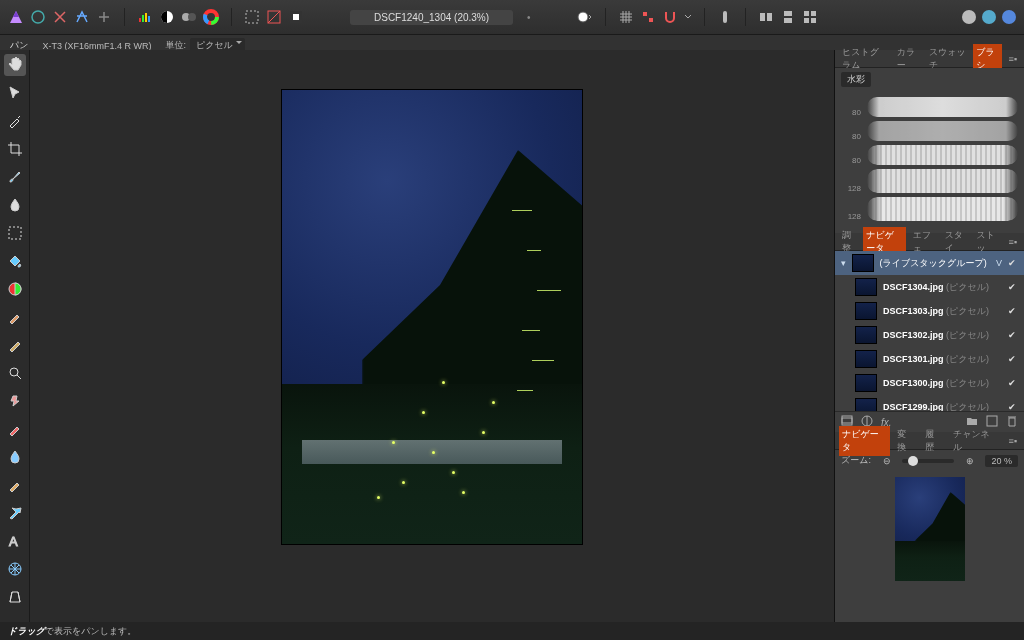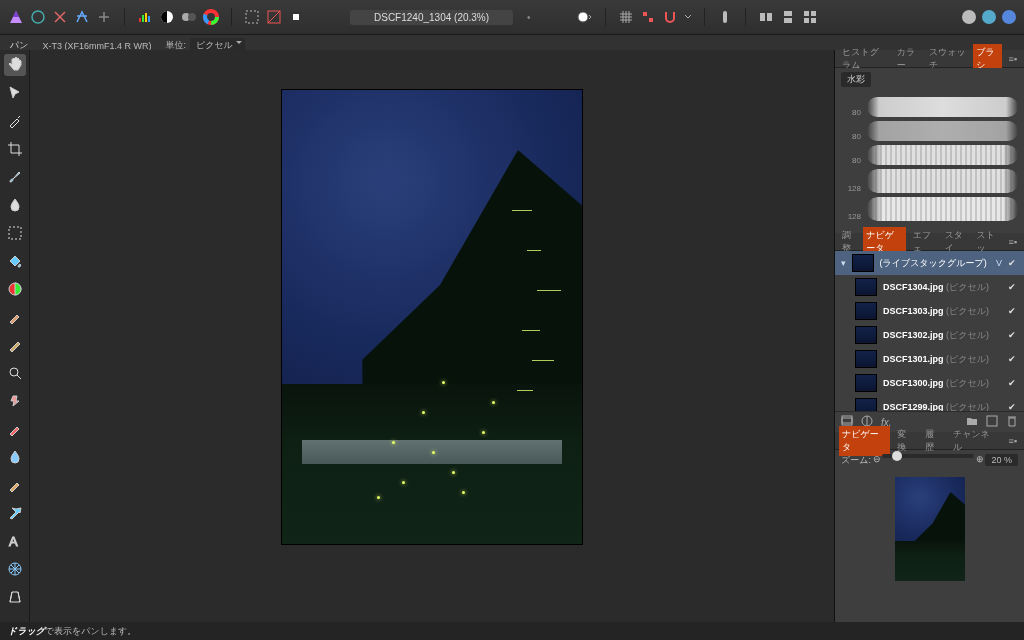--- a/index.html
+++ b/index.html
@@ -66,21 +66,21 @@
   .layer{display:flex;align-items:center;gap:6px;padding:3px 6px;font-size:9px;color:#ddd;}
   .layer .thumb{width:22px;height:18px;background:linear-gradient(#13224a,#0a1530);border:1px solid #000;}
   .layer .chk{width:10px;height:10px;color:#ddd;}
   .layer .meta{color:#888;}
   .layer.group{background:var(--row-sel);color:#fff;}
   .layer.child{padding-left:20px;}
   .lay-foot{display:flex;align-items:center;gap:8px;padding:3px 6px;border-top:1px solid #2a2a2a;color:#aaa;}
   .lay-foot .sp{flex:1;}
   .lay-foot svg{width:12px;height:12px;fill:#aaa;}
   
-  .nav-ctrl{display:flex;align-items:flex-start;gap:2px;padding:4px 6px;font-size:9px;color:#bbb;}
+  .nav-ctrl{display:flex;align-items:center;gap:12px;padding:4px 6px;font-size:9px;color:#bbb;}
   .slider{flex:1;height:4px;background:#2a2a2a;border-radius:2px;position:relative;}
   .slider .kn{position:absolute;left:10%;top:-3px;width:10px;height:10px;border-radius:50%;background:#ddd;}
   .nav-view{flex:1;display:flex;align-items:flex-start;justify-content:center;padding:6px;}
   .nav-thumb{width:70px;height:104px;background:#0b1a3a;position:relative;overflow:hidden;}
   
   .status{position:absolute;left:0;right:0;bottom:0;height:18px;background:#242424;color:#bbb;font-size:9px;display:flex;align-items:center;padding:0 8px;}
   .status b{color:#fff;font-weight:600;font-style:italic;}
 </style>
 </head>
 <body>

